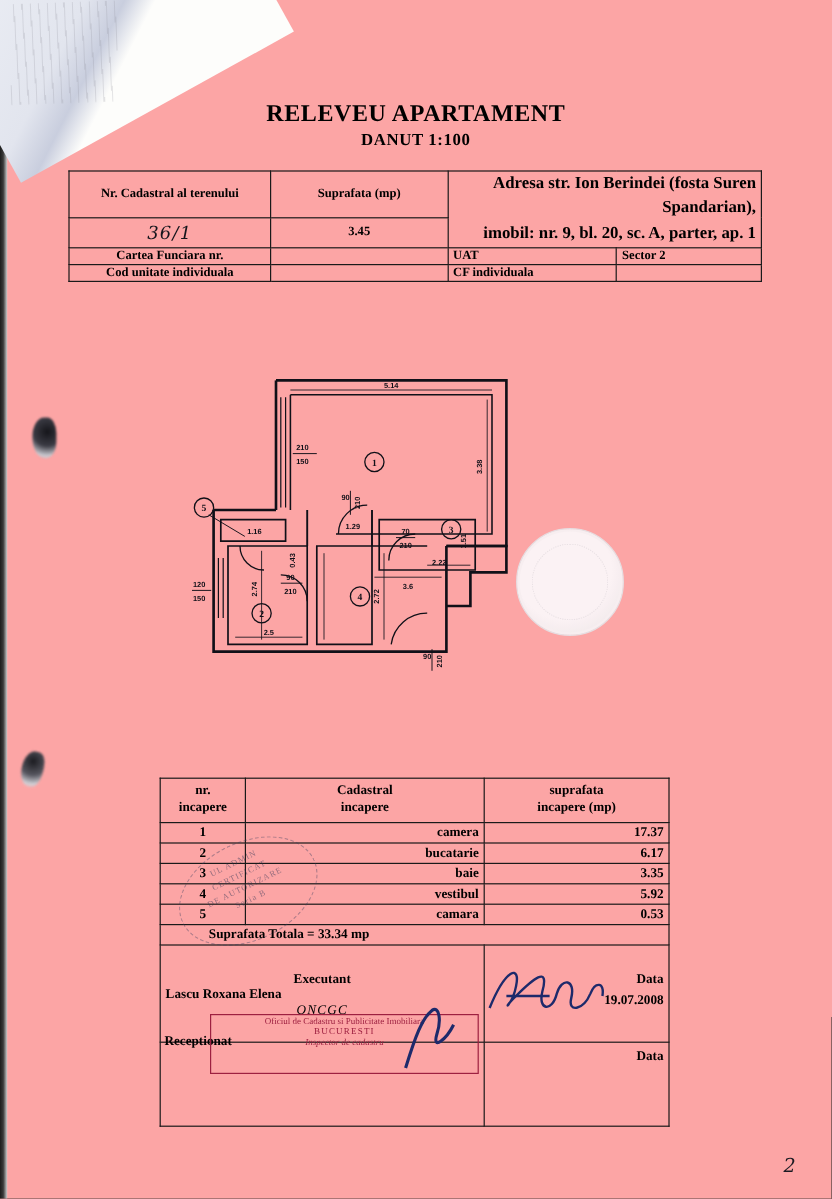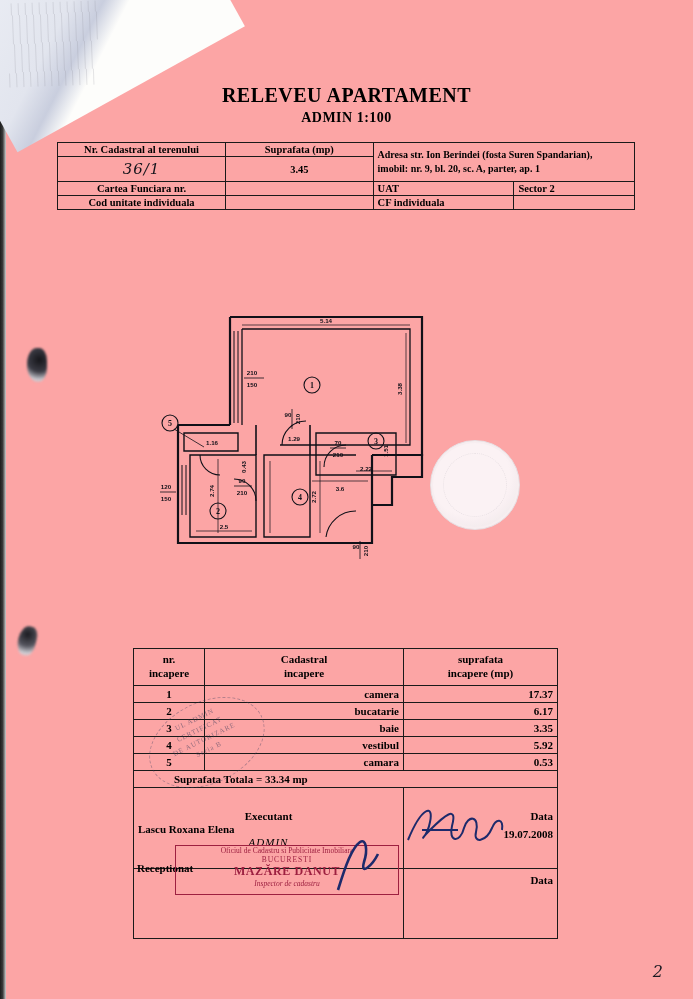--- a/index.html
+++ b/index.html
@@ -28,21 +28,21 @@
   #t2{top:110px;font-size:14px;}
 
   
   table{border-collapse:collapse;position:absolute;}
   .hdr-tbl{left:57px;top:142px;width:578px;font-size:10.5px;}
   .hdr-tbl td{border:1px solid #1a1a1a;padding:1px 4px;font-weight:bold;vertical-align:middle;}
   .hdr-tbl .c{text-align:center;}
   .hnum{position:relative;height:22px;}
   .hand{font-family:"DejaVu Serif",serif;color:#15151c;font-style:italic;
     font-weight:normal;letter-spacing:1px;}
-  .addr{line-height:1.45;font-size:10px;}
+  .addr{line-height:1.45;font-size:14px;text-align:right;}
 
   .room-tbl{left:133px;top:648px;width:425px;font-size:11px;}
   .room-tbl td{border:1px solid #1a1a1a;padding:2px 4px;font-weight:bold;}
   .room-tbl .num{text-align:center;width:62px;}
   .room-tbl .nm{text-align:right;}
   .room-tbl .sf{text-align:right;width:145px;}
   .room-tbl .head td{text-align:center;line-height:1.25;padding:4px 2px;}
   .total td{padding-left:40px;}
   .sig td{height:56px;vertical-align:top;padding-top:22px;}
   .sig .lab{text-align:center;font-weight:bold;}
@@ -97,21 +97,21 @@
 
 <div class="page">
 
   <div class="edge-dark"></div>
   <div class="fold"></div>
   <div class="bleed"></div>
   <div class="smudge a"></div>
   <div class="smudge b"></div>
 
   <div class="title" id="t1">RELEVEU APARTAMENT</div>
-  <div class="title" id="t2">ADMIN 1:100</div>
+  <div class="title" id="t2">DANUT 1:100</div>
 
   <table class="hdr-tbl">
     <tbody>
         <tr>
       <td rowspan="1" class="c" style="width:170px;">Nr. Cadastral al terenului</td>
       <td rowspan="1" class="c" style="width:148px;">Suprafata (mp)</td>
       <td rowspan="2" colspan="2" class="addr">
         <div>Adresa str. Ion Berindei (fosta Suren Spandarian),</div>
         <div>imobil:  nr. 9,  bl. 20, sc. A, parter,  ap. 1</div>
       </td>
@@ -284,21 +284,21 @@
       <td class="nm">camara</td>
       <td class="sf">0.53</td>
     </tr>
     <tr class="total">
       <td colspan="3">Suprafata Totala = 33.34 mp</td>
     </tr>
     <tr class="sig">
       <td colspan="2">
         <div class="lab">Executant</div>
         <div class="exec-name">Lascu Roxana Elena</div>
-        <div class="oncgc">ADMIN</div>
+        <div class="oncgc">ONCGC</div>
       </td>
       <td class="sf">
         <div>Data</div>
         <div style="margin-top:6px;">19.07.2008</div>
       </td>
     </tr>
     <tr class="recep">
       <td colspan="2"></td>
       <td class="sf" style="vertical-align:top;padding-top:5px;">
         <div>Data</div>
@@ -306,21 +306,20 @@
       </td>
     </tr>
   </tbody>
     </table>
 
   <div class="recep-label">Receptionat</div>
 
   <div class="stampbox">
     <div class="l1">Oficiul de Cadastru si Publicitate Imobiliara</div>
     <div class="l2">BUCURESTI</div>
-    <div class="l3">MAZĂRE DANUT</div>
     <div class="l4">Inspector de cadastru</div>
   </div>
 
   <div class="wm">
     <div class="ring"></div>
     <div class="ln" style="margin-top:12px;">UL ADMIN</div>
     <div class="ln">CERTIFICAT</div>
     <div class="ln">DE AUTORIZARE</div>
     <div class="ln">Seria B</div>
   </div>

